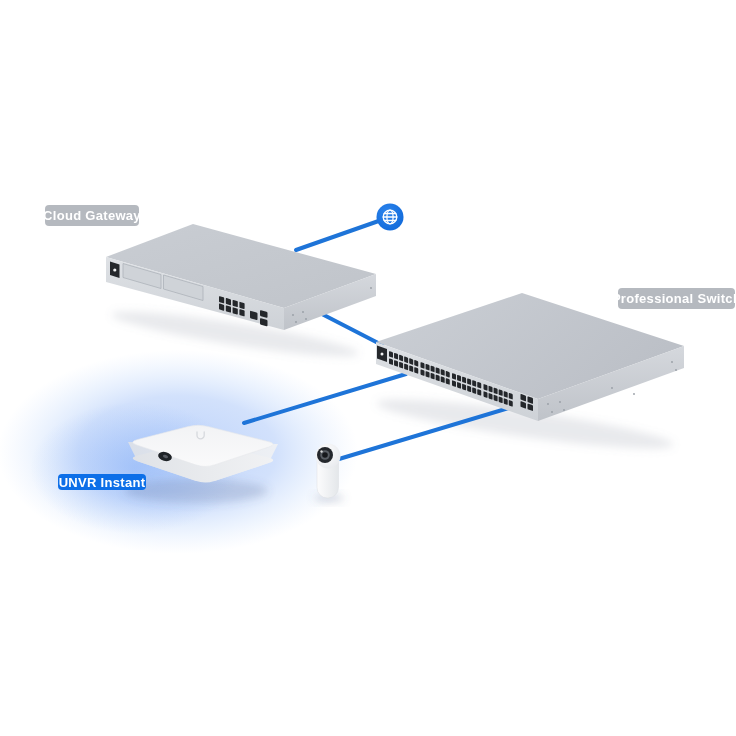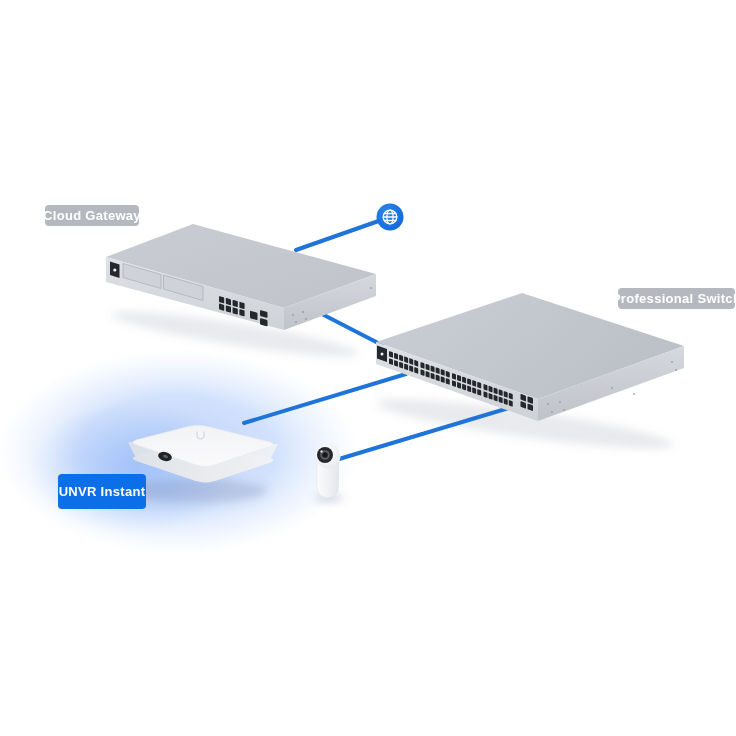--- a/index.html
+++ b/index.html
@@ -22,21 +22,21 @@
     font-weight: bold;
     letter-spacing: 0.3px;
     white-space: nowrap;
     border-radius: 4px;
     user-select: none;
   }
   .badge-gray { background: rgba(177, 181, 188, 0.95); }
   .badge-blue { background: #0d6fe8; }
   .badge-gateway { left: 45px;  top: 205px; width: 94px;  height: 21px; }
   .badge-switch  { left: 618px; top: 288px; width: 117px; height: 21px; }
-  .badge-nvr     { left: 58px;  top: 474px; width: 88px;  height: 35px; }
+  .badge-nvr     { left: 58px;  top: 474px; width: 88px;  height: 16px; }
   .ports rect { fill: #24272b; }
   .screw { fill: #979da5; }
 </style>
 </head>
 <body>
 
 <div class="stage">
 
   <svg viewBox="0 0 736 736" width="736" height="736">
     <defs>

